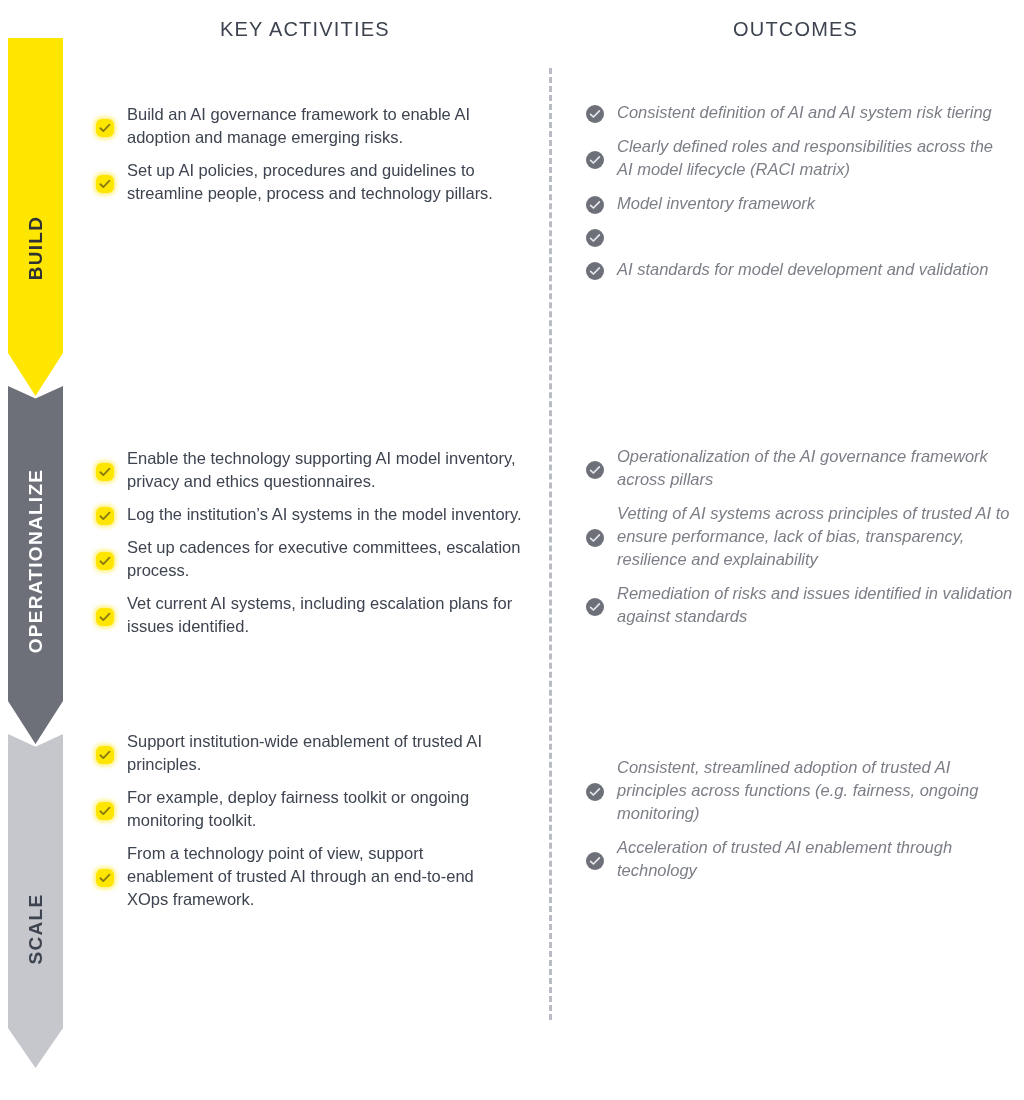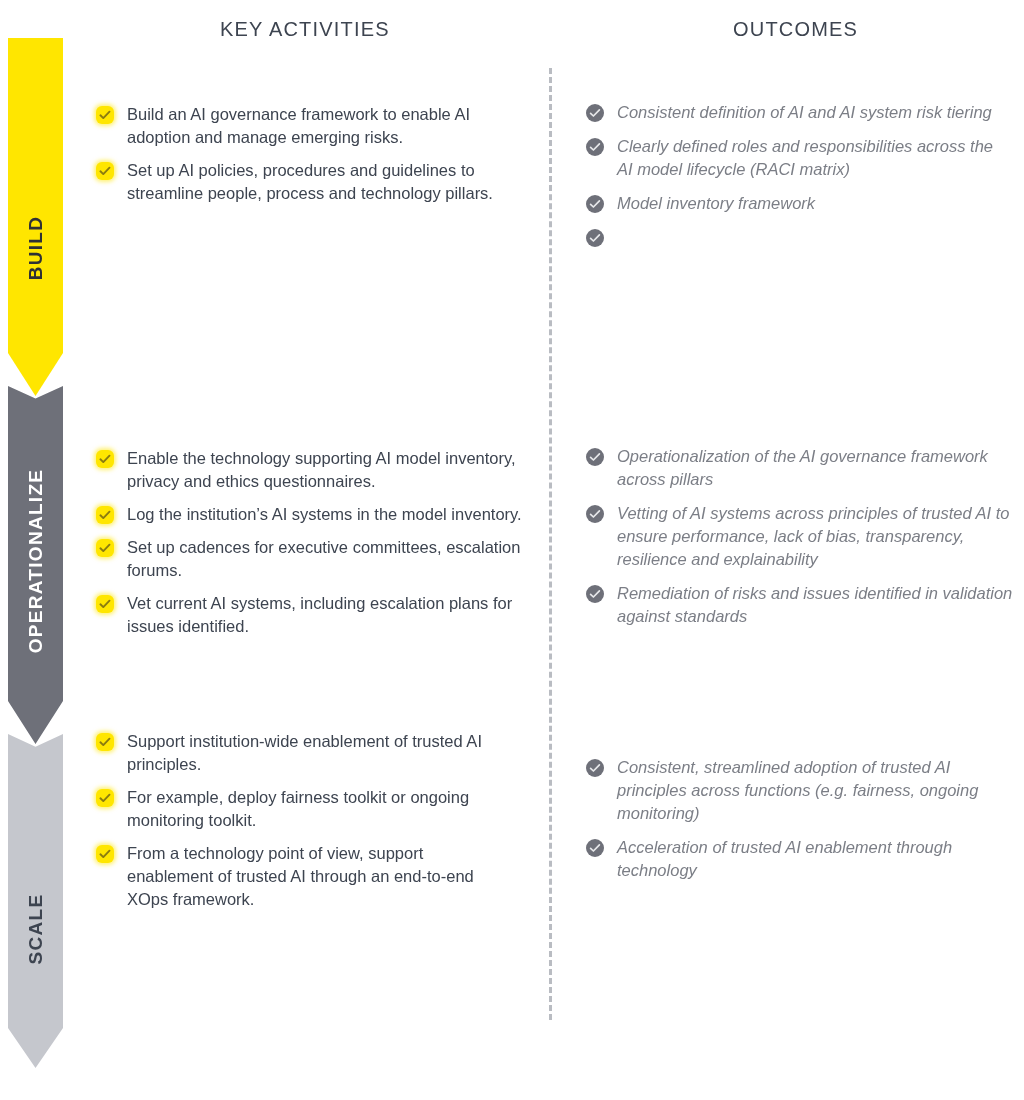--- a/index.html
+++ b/index.html
@@ -89,21 +89,21 @@
   #list-build-activities { left: 96px; top: 103px;  width: 432px; }
   #list-oper-activities  { left: 96px; top: 447px;  width: 432px; }
   #list-scale-activities { left: 96px; top: 730px;  width: 408px; }
 
   #list-build-outcomes   { left: 586px; top: 101px; width: 420px; }
   #list-oper-outcomes    { left: 586px; top: 445px; width: 445px; }
   #list-scale-outcomes   { left: 586px; top: 756px; width: 420px; }
 
   .bullet {
     display: flex;
-    align-items: flex-start;
+    align-items: center;
     margin-bottom: 10px;
   }
   .bullet-icon {
     flex: 0 0 auto;
     width: 18px;
     height: 18px;
     margin-top: 3px;
     margin-right: 13px;
     position: relative;
   }
@@ -191,21 +191,21 @@
         </svg>
       </span>
       <span class="bullet-text text-activities">Log the institution’s AI systems in the model inventory.</span>
     </div>
     <div class="bullet">
       <span class="bullet-icon icon-yellow">
         <svg width="18" height="18" viewBox="0 0 18 18">
           <path d="M4.4 9.3 L7.3 12.1 L13.5 5.7" fill="none" stroke="#8a7c10" stroke-width="1.9" stroke-linecap="round" stroke-linejoin="round"></path>
         </svg>
       </span>
-      <span class="bullet-text text-activities">Set up cadences for executive committees, escalation forums.</span>
+      <span class="bullet-text text-activities">Set up cadences for executive committees, escalation process.</span>
     </div>
     <div class="bullet">
       <span class="bullet-icon icon-yellow">
         <svg width="18" height="18" viewBox="0 0 18 18">
           <path d="M4.4 9.3 L7.3 12.1 L13.5 5.7" fill="none" stroke="#8a7c10" stroke-width="1.9" stroke-linecap="round" stroke-linejoin="round"></path>
         </svg>
       </span>
       <span class="bullet-text text-activities">Vet current AI systems, including escalation plans for issues identified.</span>
     </div>
   </div>
@@ -261,20 +261,28 @@
       </span>
       <span class="bullet-text text-outcomes">Model inventory framework</span>
     </div>
     <div class="bullet">
       <span class="bullet-icon icon-gray">
         <svg width="18" height="18" viewBox="0 0 18 18">
           <path d="M4.6 9.3 L7.4 12.0 L13.4 5.9" fill="none" stroke="#e6e7e9" stroke-width="1.7" stroke-linecap="round" stroke-linejoin="round"></path>
         </svg>
       </span>
     </div>
+    <div class="bullet">
+      <span class="bullet-icon icon-gray">
+        <svg width="18" height="18" viewBox="0 0 18 18">
+          <path d="M4.6 9.3 L7.4 12.0 L13.4 5.9" fill="none" stroke="#e6e7e9" stroke-width="1.7" stroke-linecap="round" stroke-linejoin="round"></path>
+        </svg>
+      </span>
+      <span class="bullet-text text-outcomes">AI standards for model development and validation</span>
+    </div>
   </div>
 <div class="list outcomes" id="list-oper-outcomes">
     <div class="bullet">
       <span class="bullet-icon icon-gray">
         <svg width="18" height="18" viewBox="0 0 18 18">
           <path d="M4.6 9.3 L7.4 12.0 L13.4 5.9" fill="none" stroke="#e6e7e9" stroke-width="1.7" stroke-linecap="round" stroke-linejoin="round"></path>
         </svg>
       </span>
       <span class="bullet-text text-outcomes">Operationalization of the AI governance framework across pillars</span>
     </div>

